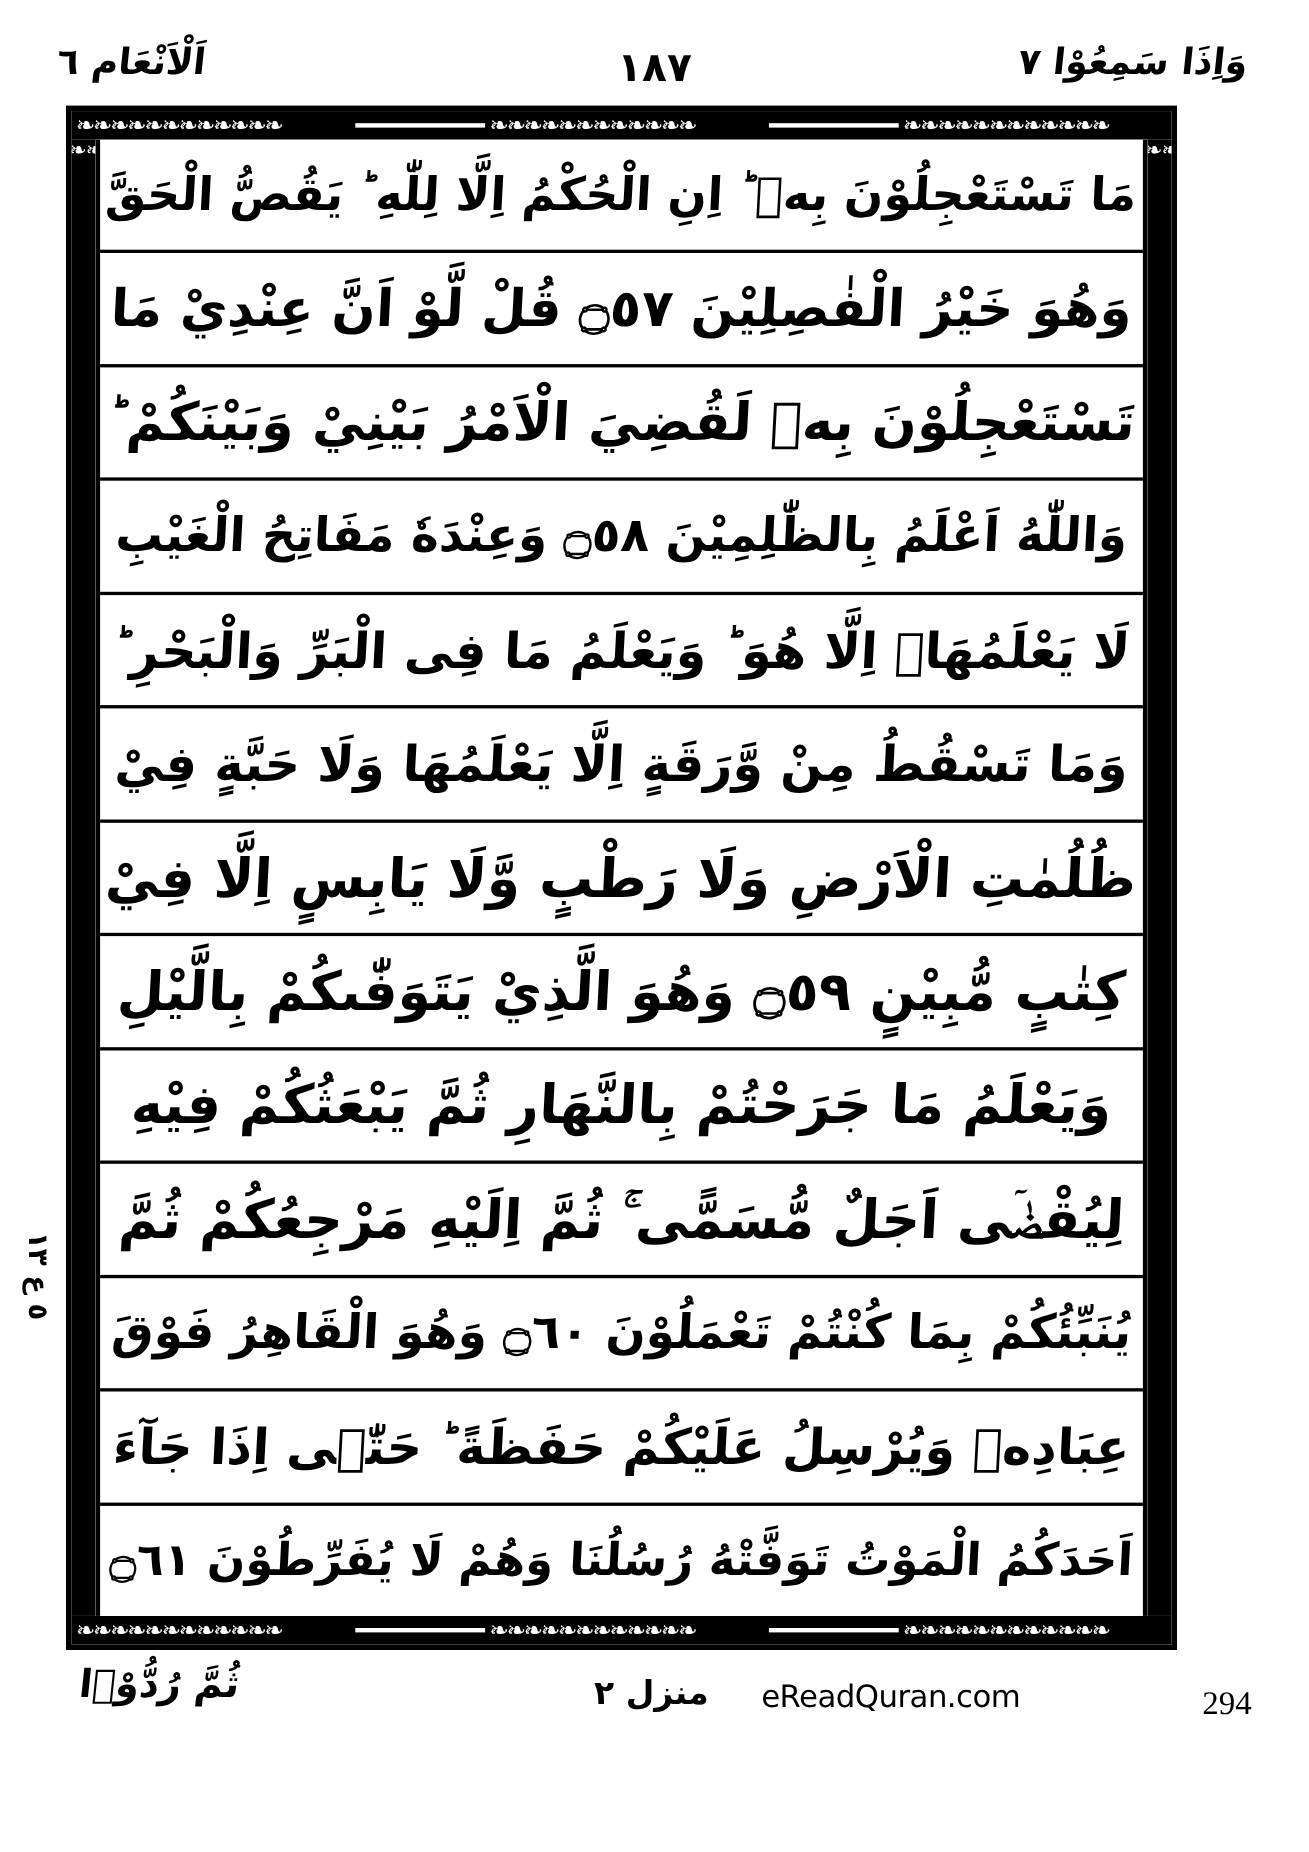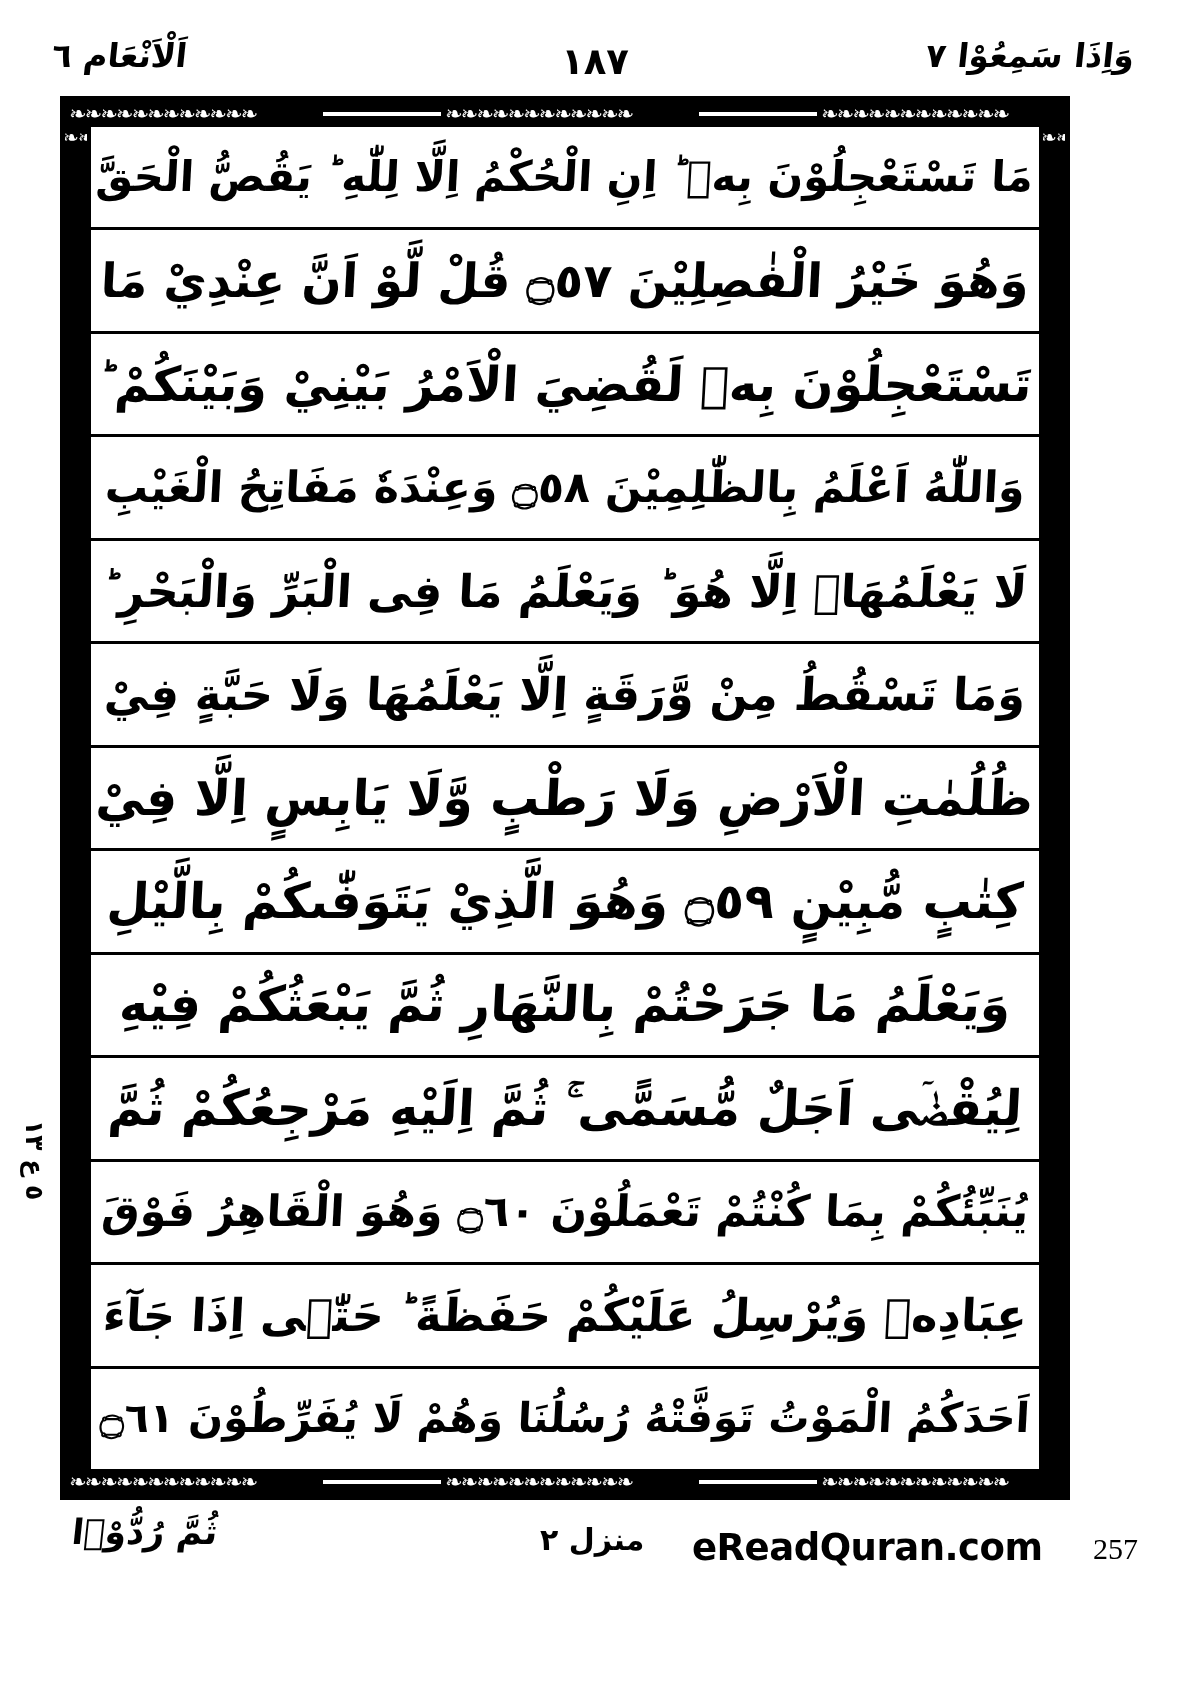--- a/index.html
+++ b/index.html
@@ -183,22 +183,22 @@
   .ft-manzil {
     position: absolute;
     left: 540px; top: 14px;
     font-size: 30px;
     font-weight: bold;
     direction: rtl;
   }
   .ft-brand {
     position: absolute;
     left: 692px; top: 18px;
-    font-size: 37px;
-    font-weight: bold;
+    font-size: 28px;
+    font-weight: normal;
     color: #000;
     letter-spacing: -0.5px;
     font-family: "DejaVu Sans", "Liberation Sans", sans-serif;
   }
   .ft-pagenum {
     position: absolute;
     right: 52px; top: 24px;
     font-size: 30px;
     color: #000;
     font-family: "Liberation Serif", serif;
@@ -282,16 +282,16 @@
       <div class="ayah-line">
         <div class="ayah-text" style="font-size: 41px;">اَحَدَكُمُ الْمَوْتُ تَوَفَّتْهُ رُسُلُنَا وَهُمْ لَا يُفَرِّطُوْنَ ۝٦١</div>
       </div>
     </div>
   </div>
 
   <div class="footer">
     <div class="ft-catchword">ثُمَّ رُدُّوْۤا</div>
     <div class="ft-manzil">منزل ٢</div>
     <div class="ft-brand">eReadQuran.com</div>
-    <div class="ft-pagenum">257</div>
+    <div class="ft-pagenum">294</div>
   </div>
 
 </div>
 
 </body></html>

